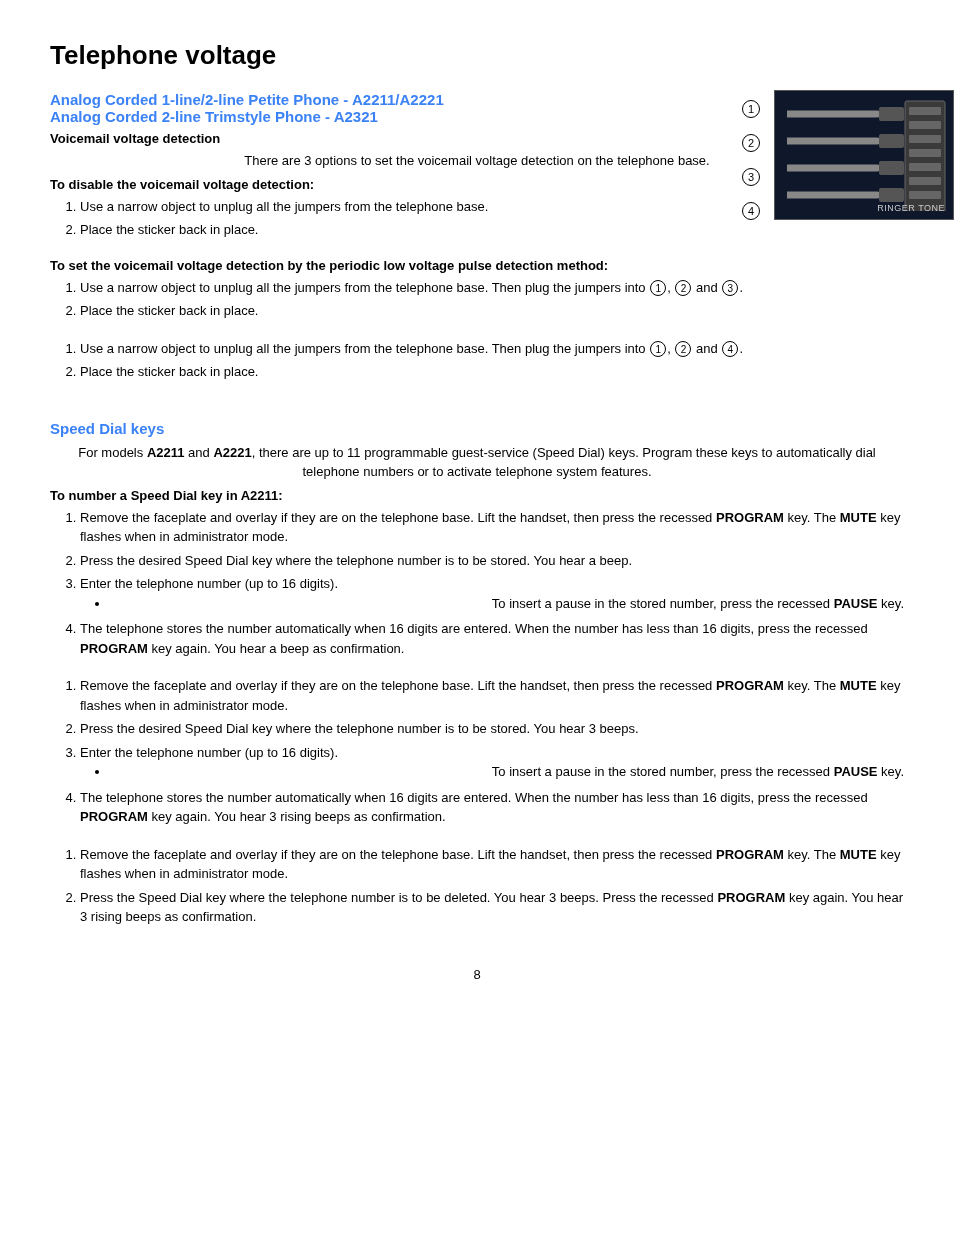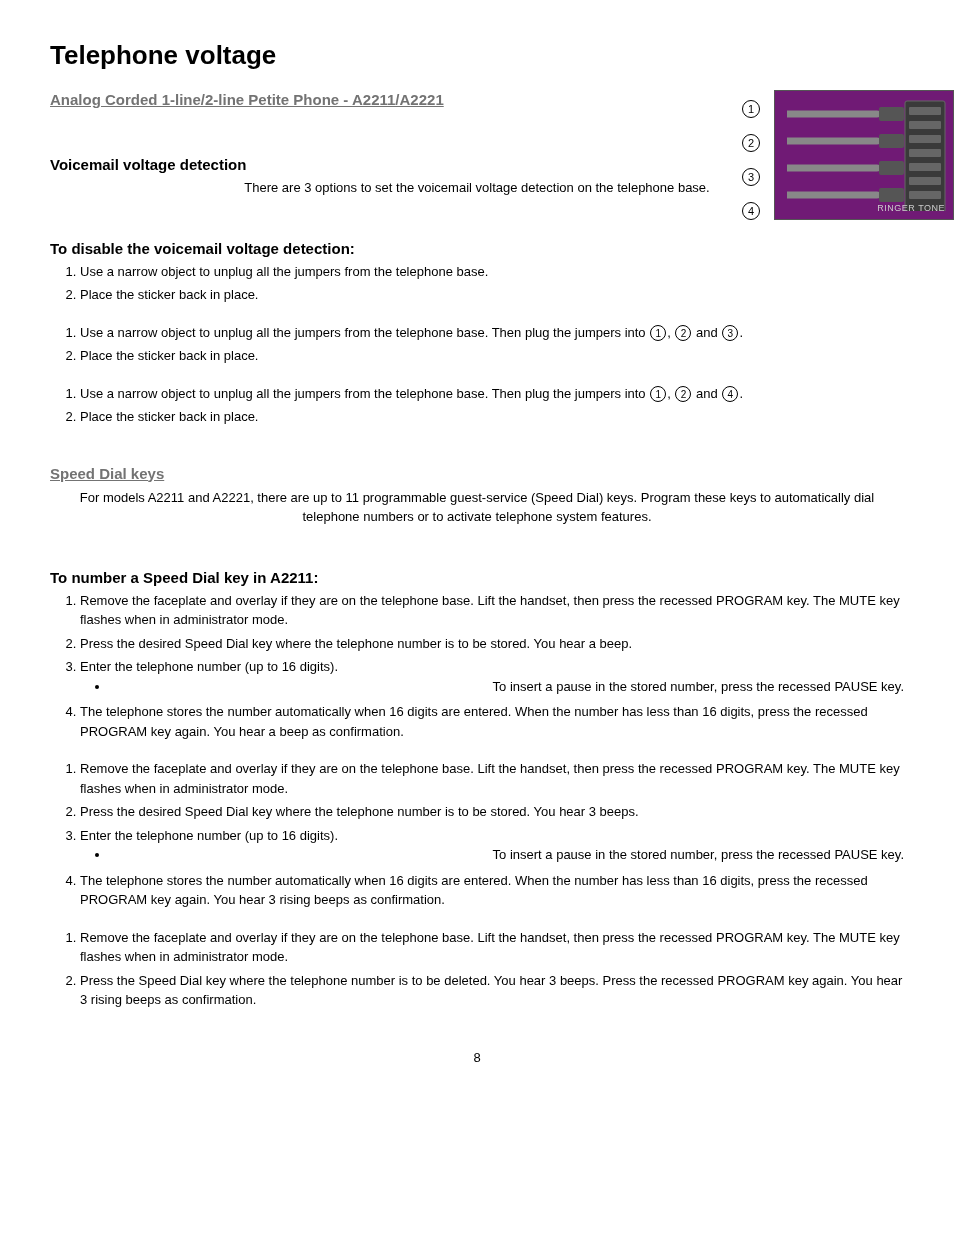--- a/index.html
+++ b/index.html
@@ -15,29 +15,27 @@
     h1.page-title {
       font-size: 26px;
       font-weight: bold;
       margin-bottom: 20px;
       color: #000;
     }
     h2.section-heading {
       font-size: 15px;
       font-weight: bold;
       margin-bottom: 6px;
-      color: #737373;
-      text-decoration: underline;
+      color: #3b82f6;
     }
     h3.subsection-heading {
-      font-size: 15px;
+      font-size: 13px;
       font-weight: bold;
       margin-bottom: 5px;
       color: #000;
-      margin-top: 42px;
     }
     p {
       margin-bottom: 6px;
       line-height: 1.5;
       text-align: center;
     }
     ol {
       margin-left: 30px;
       margin-bottom: 8px;
     }
@@ -59,21 +57,21 @@
       margin-bottom: 18px;
     }
     .diagram-area {
       position: absolute;
       right: 0;
       top: 30px;
       width: 210px;
     }
     .diagram-box {
       border: 1px solid #555;
-      background: #701a75;
+      background: #0f172a;
       width: 180px;
       height: 130px;
       position: relative;
       display: flex;
       flex-direction: column;
       justify-content: flex-start;
       padding: 8px 8px 8px 12px;
     }
     .diagram-numbers {
       position: absolute;
@@ -116,55 +114,57 @@
       margin: 0 1px;
     }
     .speed-dial-section {
       margin-top: 20px;
     }
     .page-number {
       text-align: center;
       margin-top: 40px;
       font-size: 13px;
     }
-    b { font-weight: normal; }
+    b { font-weight: bold; }
     .content-with-diagram {
       display: flex;
       gap: 20px;
     }
     .main-content {
       flex: 1;
     }
   </style>
 </head>
 <body>
 
 <h1 class="page-title">Telephone voltage</h1>
 
 <div>
   <h2 class="section-heading">
     <span>Analog Corded 1-line/2-line Petite Phone - A2211/A2221</span><br>
+    <span>Analog Corded 2-line Trimstyle Phone - A2321</span>
   </h2>
 </div>
 
 <div class="content-with-diagram">
   <div class="main-content">
     <div class="section-block">
       <h3 class="subsection-heading">Voicemail voltage detection</h3>
       <p>There are 3 options to set the voicemail voltage detection on the telephone base.</p>
 
       <div class="section-block">
         <h3 class="subsection-heading">To disable the voicemail voltage detection:</h3>
         <ol>
           <li><span>Use a narrow object to unplug all the jumpers from the telephone base.</span></li>
           <li><span>Place the sticker back in place.</span></li>
         </ol>
       </div>
 
       <div class="section-block">
+        <h3 class="subsection-heading">To set the voicemail voltage detection by the periodic low voltage pulse detection method:</h3>
         <ol>
           <li>
             <span>Use a narrow object to unplug all the jumpers from the telephone base. Then plug the jumpers into</span>
             <span>
               <span class="circle-num">1</span>,
               <span class="circle-num">2</span>
               and
               <span class="circle-num">3</span>.
             </span>
           </li>

